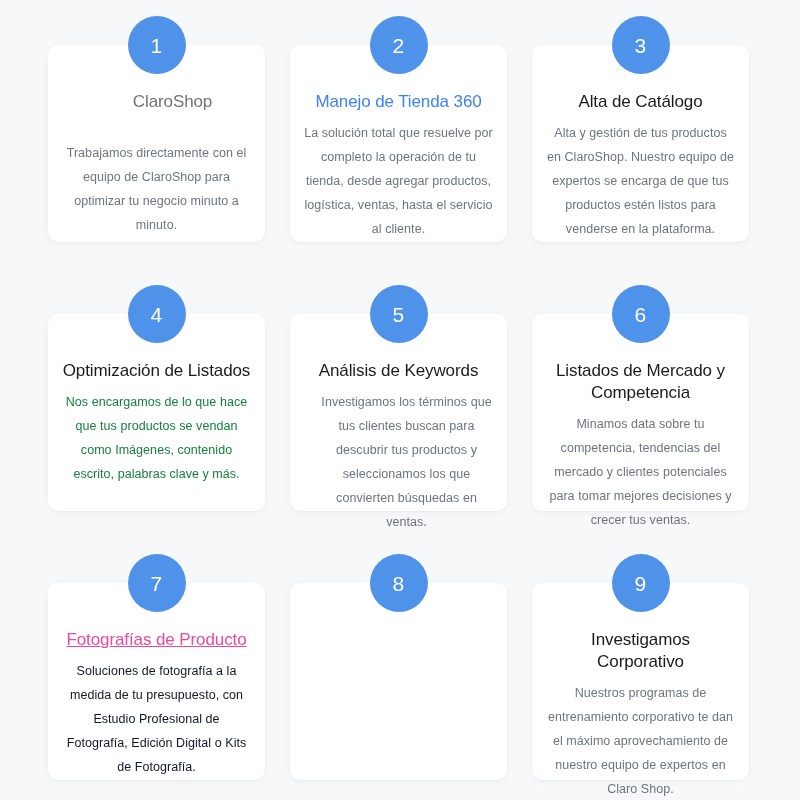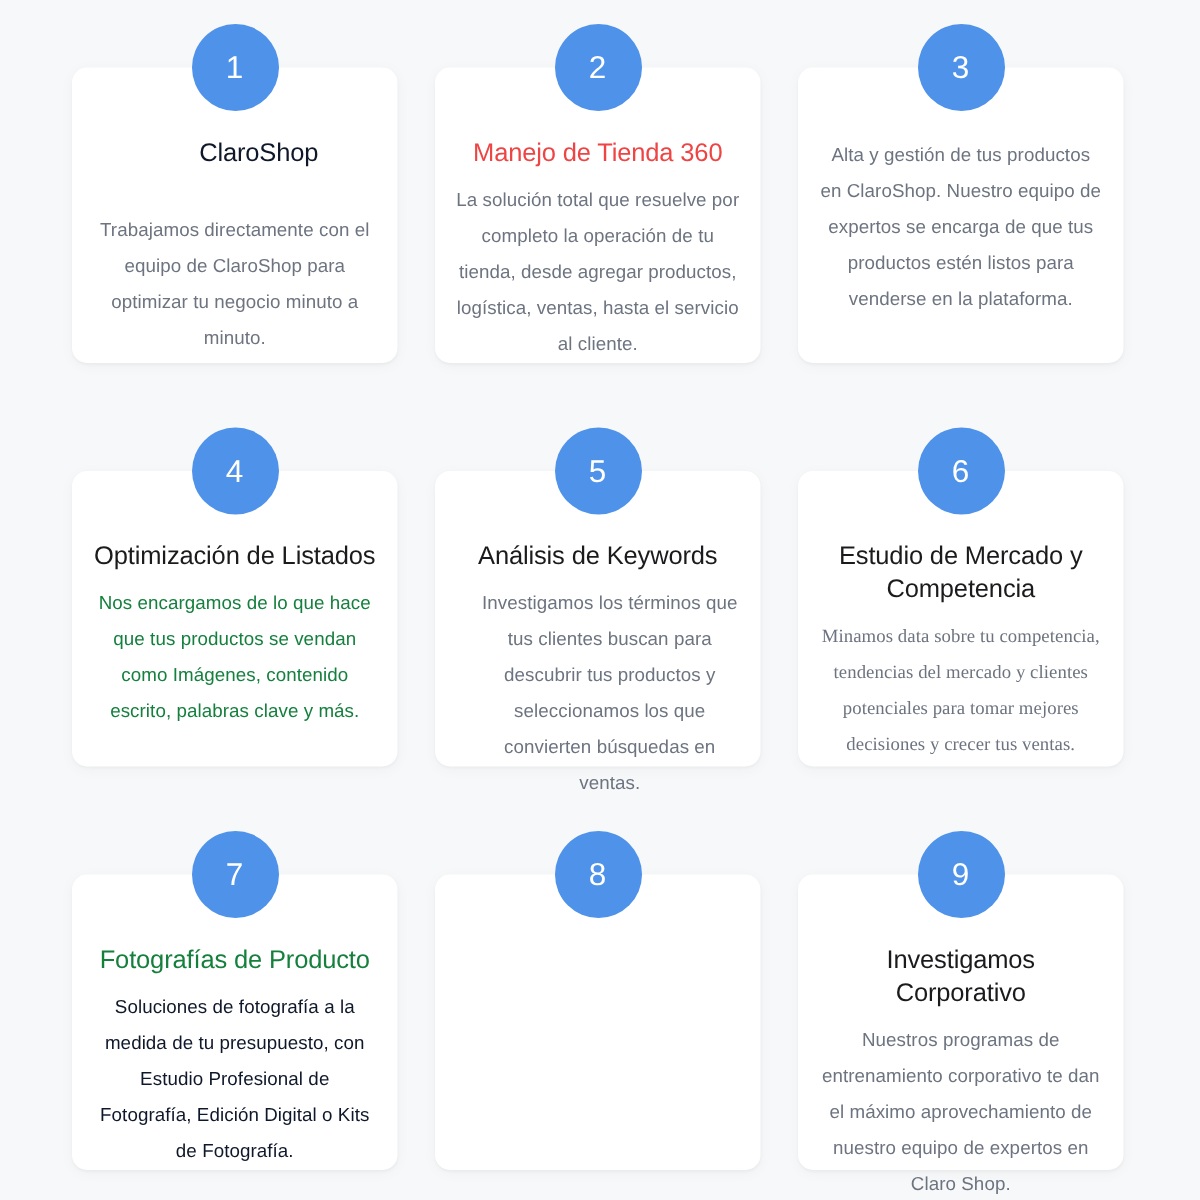--- a/index.html
+++ b/index.html
@@ -86,56 +86,57 @@
     letter-spacing: 0.05px;
   }
 </style>
 </head>
 <body style="background: rgb(247, 248, 249);">
 
 <div class="cards-grid">
 
   <div class="card" style="background: rgb(255, 255, 255);">
     <div class="badge" style="background: rgb(78, 146, 234); color: rgb(255, 255, 255);">1</div>
-    <h3 class="card-title" style="color: #0f172a; margin-left: 32px;">ClaroShop</h3>
+    <h3 class="card-title" style="color: #737373; margin-left: 32px;">ClaroShop</h3>
     <p class="card-body" style="color: rgb(109, 116, 128); margin-top: 20px;">Trabajamos directamente con el equipo de ClaroShop para optimizar tu negocio minuto a minuto.</p>
   </div>
 
   <div class="card" style="background: rgb(255, 255, 255);">
     <div class="badge" style="background: rgb(78, 146, 234); color: rgb(255, 255, 255);">2</div>
-    <h3 class="card-title" style="color: #ef4444; text-align: center;">Manejo de Tienda 360</h3>
+    <h3 class="card-title" style="color: #3b82f6; text-align: center;">Manejo de Tienda 360</h3>
     <p class="card-body" style="color: rgb(109, 116, 128);">La solución total que resuelve por completo la operación de tu tienda, desde agregar productos, logística, ventas, hasta el servicio al cliente.</p>
   </div>
 
   <div class="card" style="background: rgb(255, 255, 255);">
     <div class="badge" style="background: rgb(78, 146, 234); color: rgb(255, 255, 255);">3</div>
+    <h3 class="card-title" style="color: rgb(27, 27, 29);">Alta de Catálogo</h3>
     <p class="card-body" style="color: rgb(109, 116, 128);">Alta y gestión de tus productos en ClaroShop. Nuestro equipo de expertos se encarga de que tus productos estén listos para venderse en la plataforma.</p>
   </div>
 
   <div class="card" style="background: rgb(255, 255, 255);">
     <div class="badge" style="background: rgb(78, 146, 234); color: rgb(255, 255, 255);">4</div>
     <h3 class="card-title" style="color: rgb(27, 27, 29);">Optimización de Listados</h3>
     <p class="card-body" style="color: #15803d;">Nos encargamos de lo que hace que tus productos se vendan como Imágenes, contenido escrito, palabras clave y más.</p>
   </div>
 
   <div class="card" style="background: rgb(255, 255, 255);">
     <div class="badge" style="background: rgb(78, 146, 234); color: rgb(255, 255, 255);">5</div>
     <h3 class="card-title" style="color: rgb(27, 27, 29);">Análisis de Keywords</h3>
     <p class="card-body" style="color: rgb(109, 116, 128); margin-left: 16px;">Investigamos los términos que tus clientes buscan para descubrir tus productos y seleccionamos los que convierten búsquedas en ventas.</p>
   </div>
 
   <div class="card" style="background: rgb(255, 255, 255);">
     <div class="badge" style="background: rgb(78, 146, 234); color: rgb(255, 255, 255);">6</div>
-    <h3 class="card-title" style="color: rgb(27, 27, 29);">Estudio de Mercado y Competencia</h3>
-    <p class="card-body" style="color: rgb(109, 116, 128); font-family: Liberation Serif, serif;">Minamos data sobre tu competencia, tendencias del mercado y clientes potenciales para tomar mejores decisiones y crecer tus ventas.</p>
+    <h3 class="card-title" style="color: rgb(27, 27, 29);">Listados de Mercado y Competencia</h3>
+    <p class="card-body" style="color: rgb(109, 116, 128);">Minamos data sobre tu competencia, tendencias del mercado y clientes potenciales para tomar mejores decisiones y crecer tus ventas.</p>
   </div>
 
   <div class="card" style="background: rgb(255, 255, 255);">
     <div class="badge" style="background: rgb(78, 146, 234); color: rgb(255, 255, 255);">7</div>
-    <h3 class="card-title" style="color: #15803d;">Fotografías de Producto</h3>
+    <h3 class="card-title" style="color: #ec4899; text-decoration: underline;">Fotografías de Producto</h3>
     <p class="card-body" style="color: #0f172a;">Soluciones de fotografía a la medida de tu presupuesto, con Estudio Profesional de Fotografía, Edición Digital o Kits de Fotografía.</p>
   </div>
 
   <div class="card" style="background: rgb(255, 255, 255);">
     <div class="badge" style="background: rgb(78, 146, 234); color: rgb(255, 255, 255);">8</div>
   </div>
 
   <div class="card" style="background: rgb(255, 255, 255);">
     <div class="badge" style="background: rgb(78, 146, 234); color: rgb(255, 255, 255);">9</div>
     <h3 class="card-title" style="color: rgb(27, 27, 29);">Investigamos Corporativo</h3>

